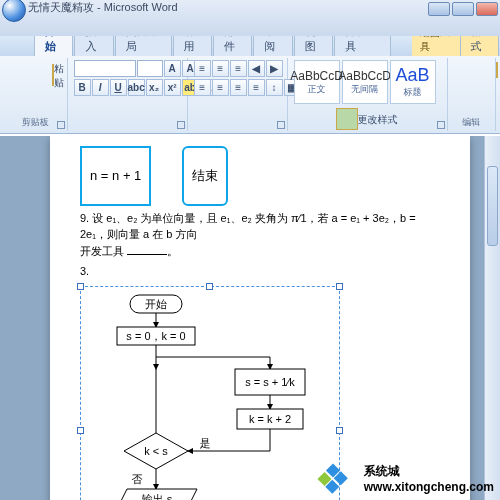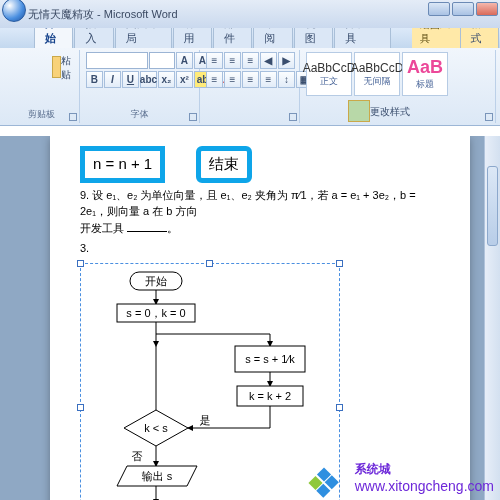--- a/index.html
+++ b/index.html
@@ -1,51 +1,51 @@
 <!DOCTYPE html>
 <html><head>
 <meta charset="utf-8">
 <style>
 *{margin:0;padding:0;box-sizing:border-box;font-family:"Microsoft YaHei",SimSun,sans-serif;}
 body{width:500px;height:500px;background:#cde5f7;overflow:hidden;position:relative;}
-.titlebar{height:28px;background:linear-gradient(#e4ecf7,#cad9ee);display:flex;align-items:center;font-size:11px;color:#3b4a63;padding-left:28px;position:relative;}
+.titlebar{height:36px;background:linear-gradient(#e4ecf7,#cad9ee);display:flex;font-size:11px;color:#3b4a63;padding-left:28px;position:relative;}
 .titlebar .orb{position:absolute;left:2px;top:-2px;width:24px;height:24px;border-radius:50%;background:radial-gradient(circle at 30% 30%,#fff,#4a8fe0 60%,#1c4f9c);border:1px solid #2a5ca0;}
 .titlebar .winbtns{position:absolute;right:2px;top:2px;display:flex;gap:2px;}
 .titlebar .winbtns span{width:22px;height:14px;background:linear-gradient(#dbe7f6,#a9c2e4);border:1px solid #6b8ab5;border-radius:2px;}
 .titlebar .winbtns .close{background:linear-gradient(#f5b7ac,#d96a5a);}
 .tabsrow{height:20px;background:linear-gradient(#dce9f9,#c3d8ef);display:flex;align-items:flex-end;padding-left:34px;font-size:11px;color:#3a4e6e;}
 .tabsrow .tab{padding:3px 10px 2px;border:1px solid #a9bfd8;border-bottom:none;margin-right:1px;background:#dbe7f6;border-radius:3px 3px 0 0;cursor:pointer;}
 .tabsrow .tab.active{background:#f3f7fc;color:#15428b;font-weight:bold;}
 .tabsrow .contextual{margin-left:20px;background:#ffe9a8;border-top:2px solid #f0b400;padding:2px 8px;font-size:10px;color:#5a4a10;}
 .ribbon{height:78px;background:linear-gradient(#f1f6fc,#dce8f6);border-bottom:1px solid #9cb6d6;display:flex;padding:2px 4px;}
 .group{border-right:1px solid #bcd0e8;padding:2px 6px;display:flex;flex-direction:column;justify-content:space-between;min-width:48px;position:relative;}
 .group .glabel{font-size:9px;color:#5b6f8f;text-align:center;margin-top:2px;}
 .group .launcher{position:absolute;right:2px;bottom:2px;width:8px;height:8px;border:1px solid #7a95ba;}
 .gbody{display:flex;gap:2px;flex-wrap:wrap;align-items:flex-start;}
 .bigbtn{display:flex;align-items:center;font-size:10px;color:#3a4e6e;padding:2px;cursor:pointer;margin-left:40px;}
 .bigbtn .ic{width:22px;height:22px;background:#f8d27a;border:1px solid #caa849;margin-bottom:2px;}
 .fontrow{display:flex;gap:1px;align-items:center;}
 .fontbox{border:1px solid #9bb4d4;background:#fff;font-size:10px;padding:1px 3px;height:17px;}
 .smbtn{width:17px;height:17px;border:1px solid #a7bfdd;background:linear-gradient(#fbfdff,#e2ecf8);font-size:10px;display:flex;align-items:center;justify-content:center;cursor:pointer;font-weight:bold;color:#3a4e6e;}
 .stylebox{border:1px solid #b6cbe4;background:#fff;width:46px;height:44px;display:flex;flex-direction:column;align-items:center;justify-content:center;font-size:9px;color:#4a6699;cursor:pointer;}
 .stylebox .demo{font-size:12px;color:#333;}
-.stylebox.big .demo{font-size:18px;font-weight:bold;color:#ec4899;}
+.stylebox.big .demo{font-size:18px;font-weight:normal;color:#1d4ed8;}
 .ruler{height:16px;background:#fff;border-bottom:1px solid #c5d4e6;position:relative;}
 .doc-area{position:absolute;left:0;right:0;top:136px;bottom:0;background:#8fa8c4;overflow:hidden;}
 .page{position:absolute;left:50px;top:0;width:420px;height:510px;background:#fff;box-shadow:0 2px 8px rgba(0,0,0,.3);padding:6px 30px;}
 .question{font-size:11px;color:#000;line-height:1.5;margin:4px 0;}
 .under{border-bottom:1px solid #000;display:inline-block;min-width:40px;}
-.smbox{display:inline-block;border:5px solid #0ea5e9;padding:2px 8px;font-size:15px;}
+.smbox{display:inline-block;border:2px solid #0ea5e9;padding:18px 8px;font-size:13px;}
 .flow-sel{position:relative;margin-top:6px;border:1px dashed #4a8fe0;width:260px;height:290px;padding:4px;}
 .handle{position:absolute;width:7px;height:7px;border:1px solid #3a6fc0;background:#fff;}
 .h-nw{left:-4px;top:-4px}.h-ne{right:-4px;top:-4px}
 .h-n{left:50%;top:-4px;margin-left:-4px}.h-w{left:-4px;top:50%;margin-top:-4px}.h-e{right:-4px;top:50%;margin-top:-4px}
 .scrollbar-v{position:absolute;right:0;top:136px;bottom:0;width:16px;background:linear-gradient(90deg,#e7eef8,#d3e0f0);border-left:1px solid #b0c3db;}
 .scrollbar-v .thumb{position:absolute;left:2px;right:2px;top:30px;height:80px;background:linear-gradient(#dce8f6,#b8cde8);border:1px solid #8ca8cc;border-radius:3px;}
-.watermark{position:absolute;right:6px;bottom:6px;display:flex;align-items:flex-end;gap:20px;font-size:12px;font-weight:bold;color:#6d28d9;}
+.watermark{position:absolute;right:6px;bottom:6px;display:flex;align-items:center;gap:20px;font-size:12px;font-weight:bold;color:#000000;}
 .wm-ic{display:flex;flex-wrap:wrap;width:22px;height:22px;gap:1px;transform:rotate(45deg);}
 .wm-ic span{width:10px;height:10px;background:#2f8fe0;}
 .wm-ic span:nth-child(3){background:#8fc83c;}
 </style>
 </head>
 <body>
 
 <div class="titlebar">
   <div class="orb"></div>
   <span>无情天魔精攻 - Microsoft Word</span>
@@ -91,21 +91,20 @@
         <div class="smbtn" style="font-weight:bold">B</div>
         <div class="smbtn" style="font-style:italic">I</div>
         <div class="smbtn" style="text-decoration:underline">U</div>
         <div class="smbtn">abc</div>
         <div class="smbtn">x₂</div>
         <div class="smbtn">x²</div>
         <div class="smbtn" style="background:#ffeb7a">ab</div>
         <div class="smbtn" style="color:#c00">A</div>
       </div>
     </div>
-    <div class="glabel">字体</div>
     <div class="launcher"></div>
   </div>
 
   <div class="group" style="min-width:100px">
     <div class="gbody" style="flex-direction:column;gap:2px">
       <div class="fontrow">
         <div class="smbtn">≡</div>
         <div class="smbtn">≡</div>
         <div class="smbtn">≡</div>
         <div class="smbtn">◀</div>
@@ -139,20 +138,26 @@
       </div>
       <div class="bigbtn">
         <div class="ic" style="background:#b8d8a8"></div>
         <span>更改样式</span>
       </div>
     </div>
     <div class="glabel">样式</div>
     <div class="launcher"></div>
   </div>
 
+  <div class="group" style="min-width:34px">
+    <div class="bigbtn">
+      <div class="ic" style="background:#a8c8e8;width:16px;height:16px"></div>
+    </div>
+    <div class="glabel">编辑</div>
+  </div>
 </div>
 
 <div class="ruler"></div>
 
 <div class="doc-area">
   <div class="page">
 
     <div class="question">
       <span class="smbox">n = n + 1</span>
       &nbsp;&nbsp;&nbsp;&nbsp;&nbsp;&nbsp;&nbsp;&nbsp;
@@ -229,15 +234,15 @@
 
 <div class="watermark">
   <div class="wm-ic">
       <span></span>
       <span></span>
       <span></span>
       <span></span>
     </div>
   <div>
     <div>系统城</div>
-    <div style="font-size:14px;font-weight:normal">www.xitongcheng.com</div>
+    <div style="font-size:12px;font-weight:bold">www.xitongcheng.com</div>
   </div>
 </div>
 
 </body></html>

